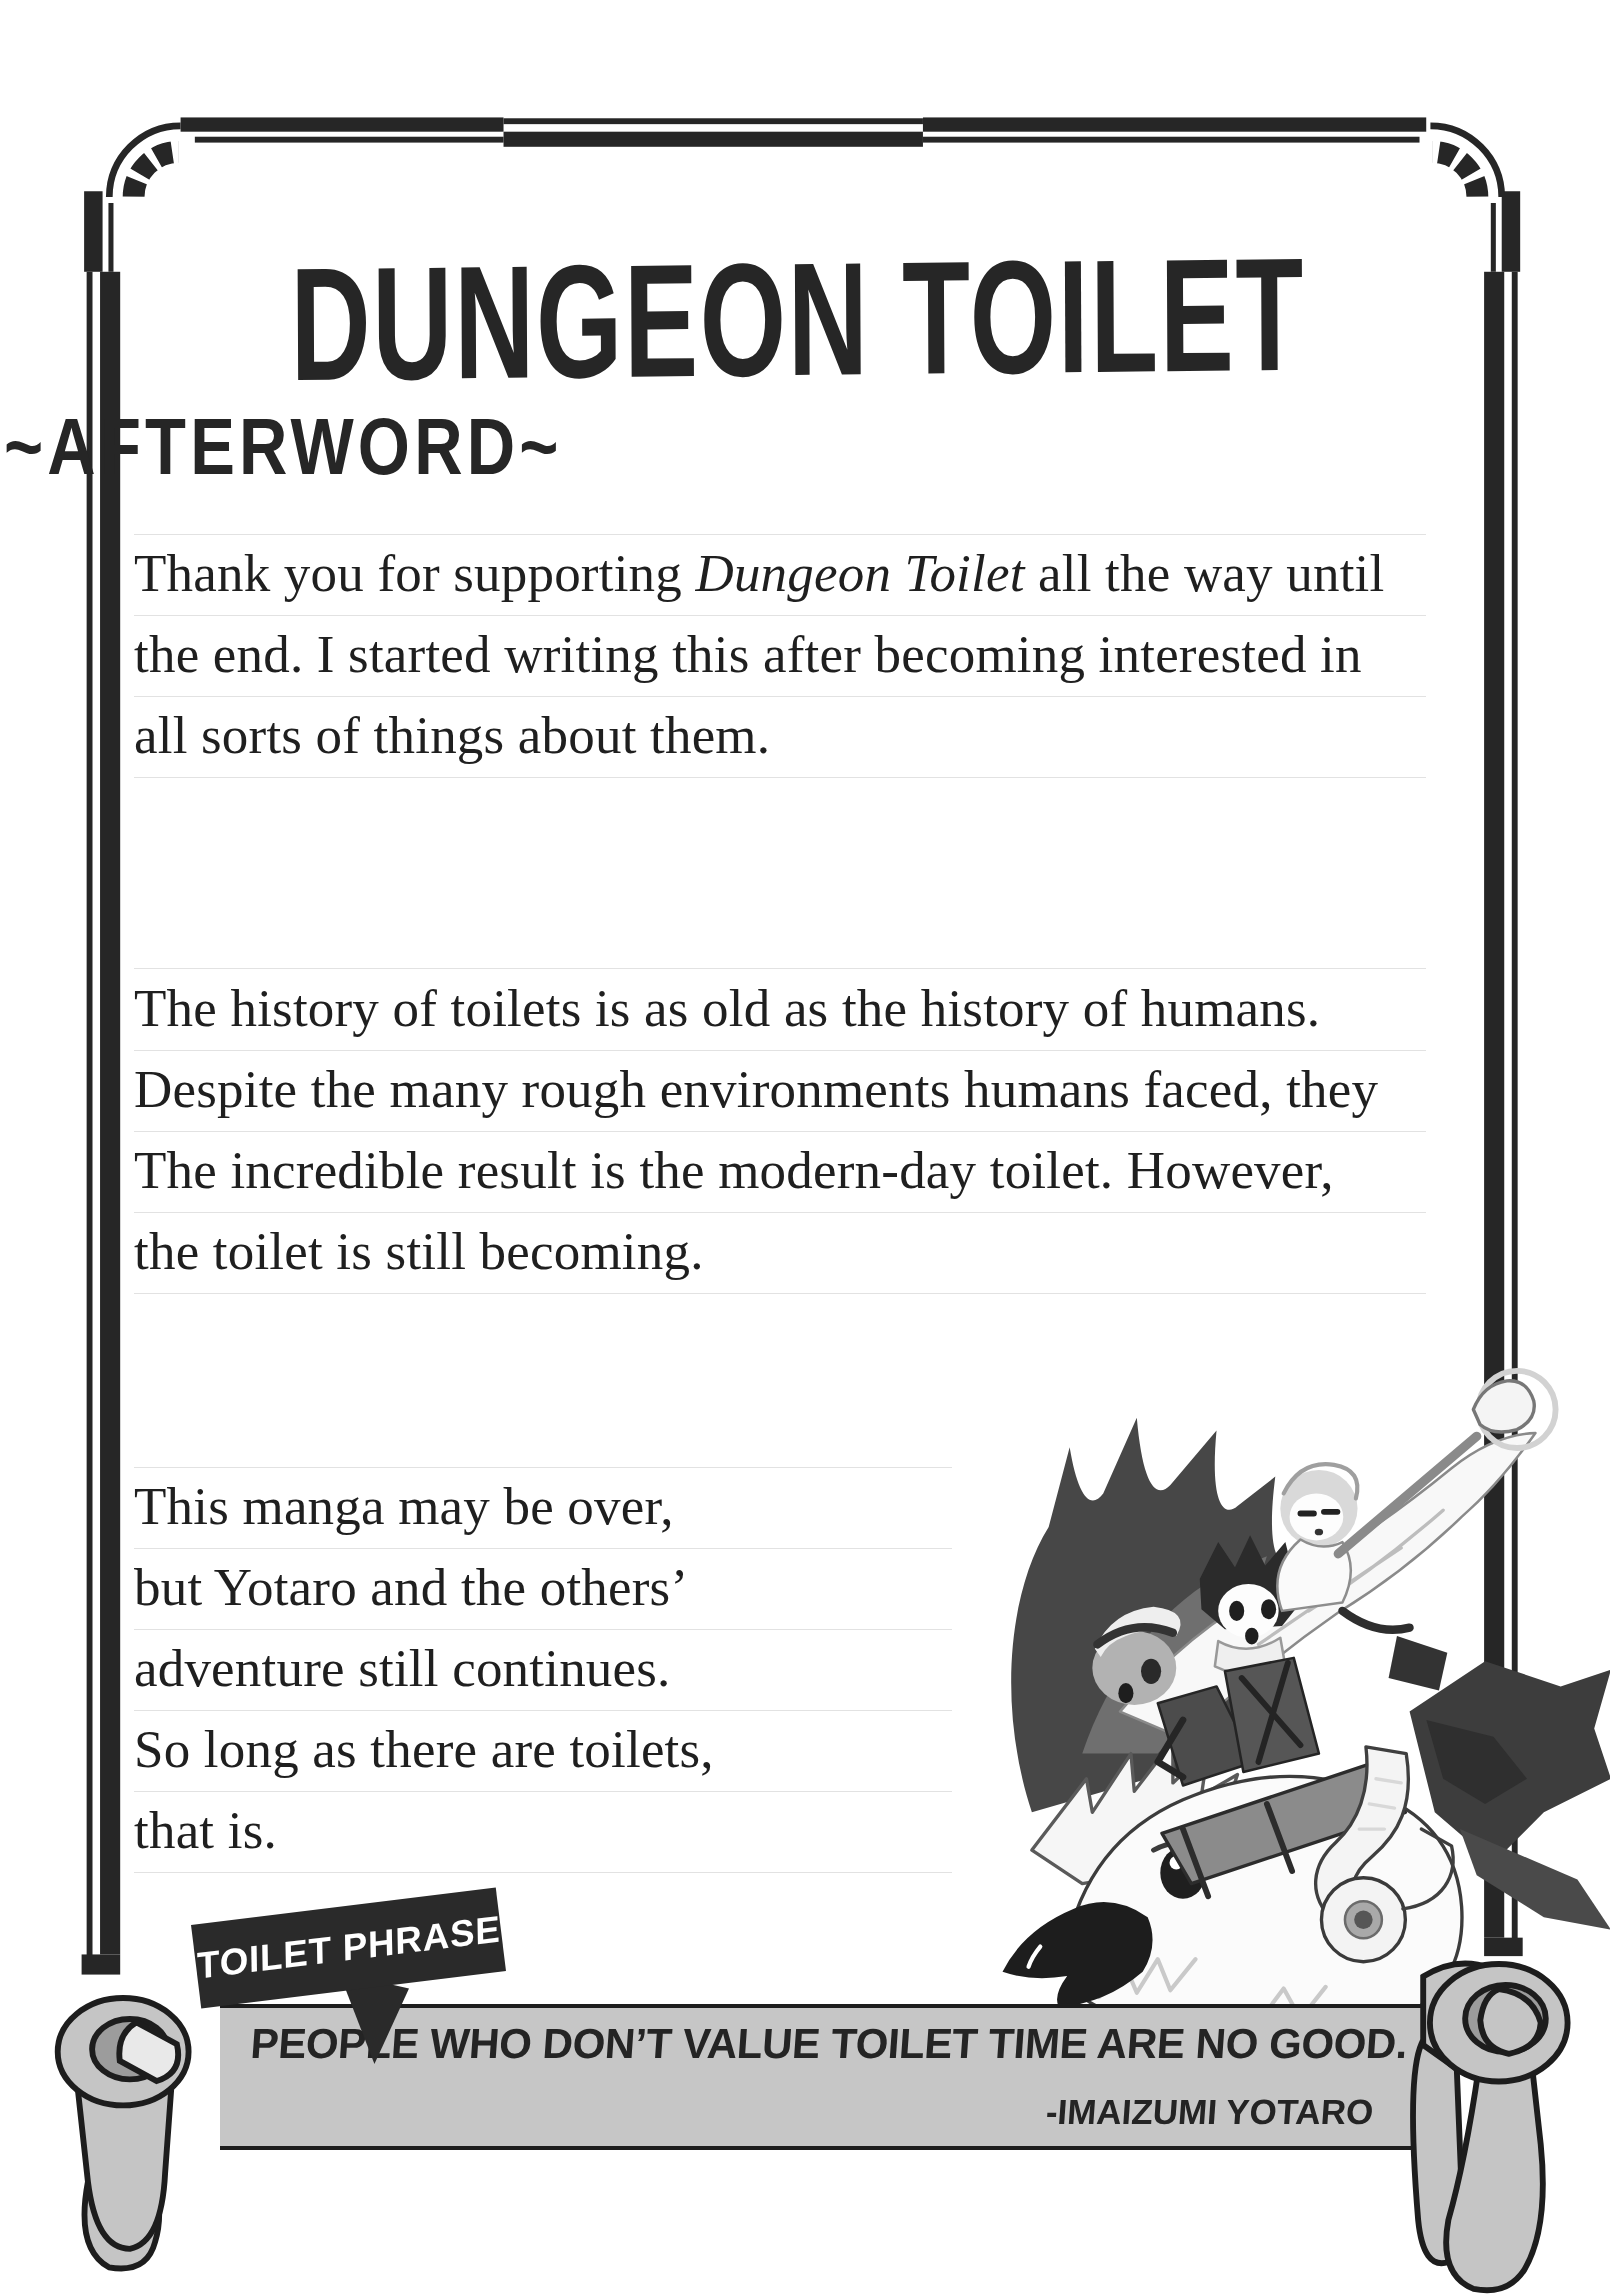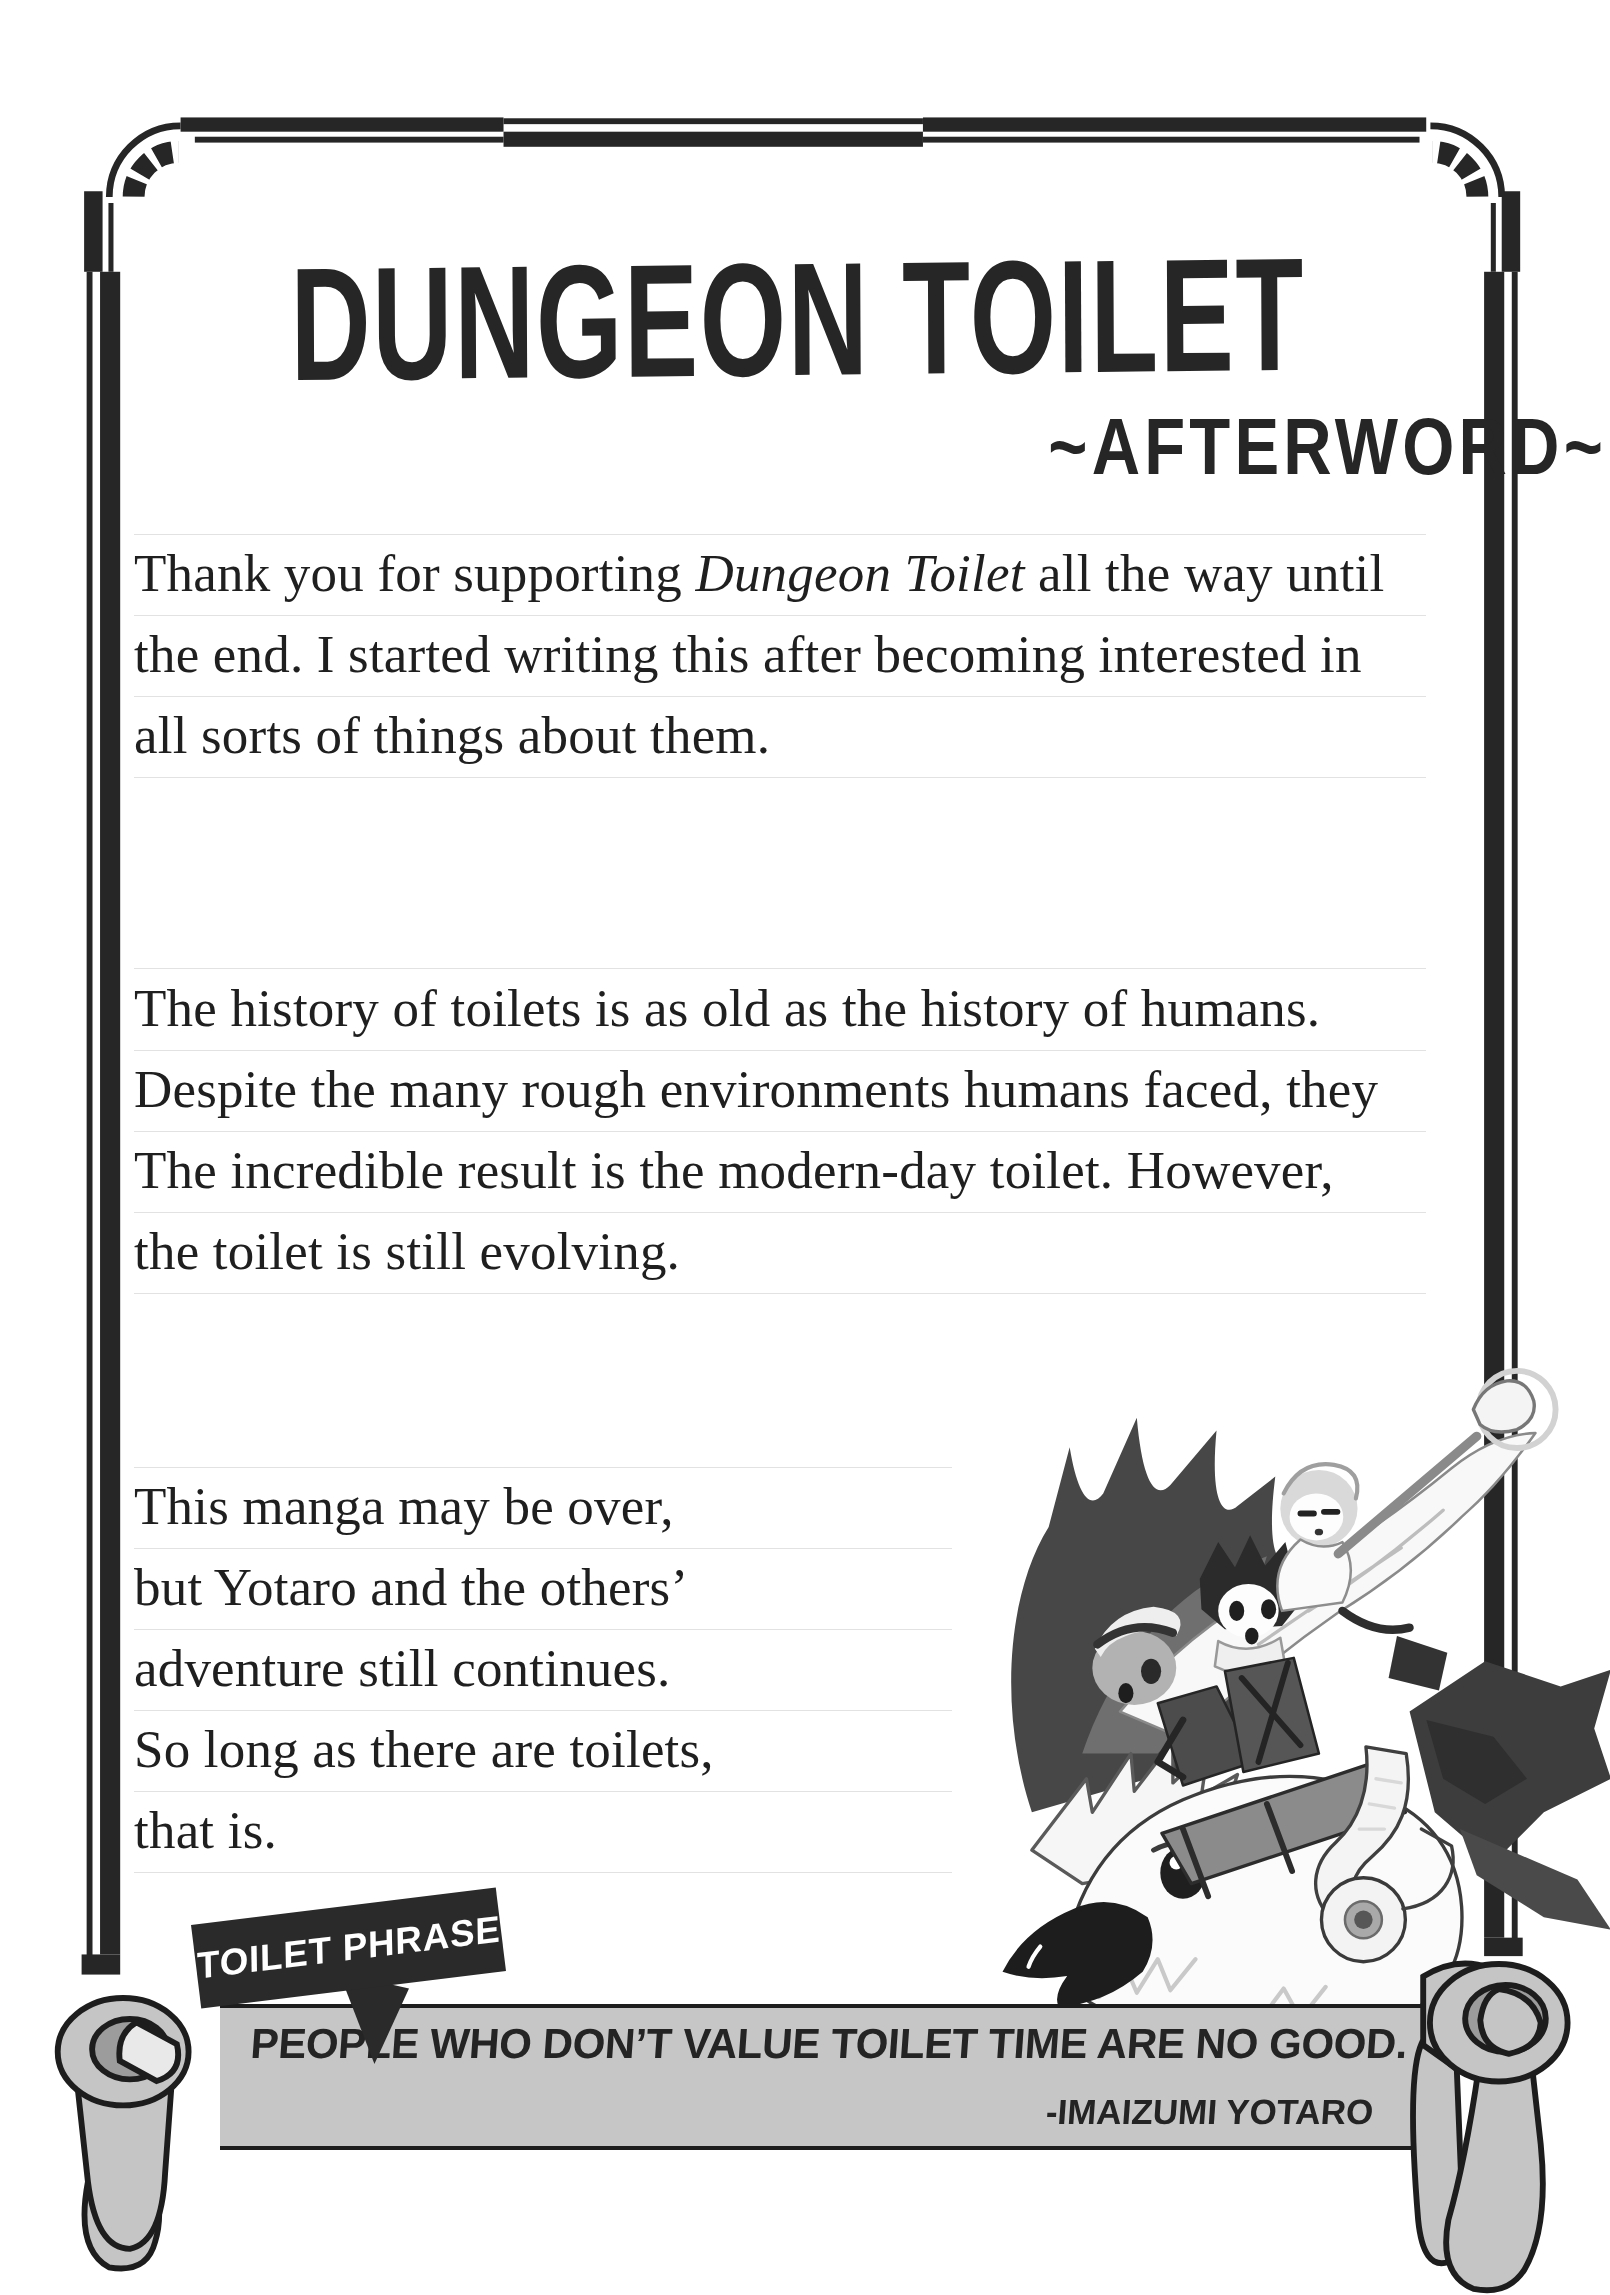--- a/index.html
+++ b/index.html
@@ -21,21 +21,21 @@
   .main-title{
     display:inline-block;margin:0;color:var(--ink);
     font-size:111px;font-weight:bold;letter-spacing:1.7px;white-space:nowrap;
     transform:scaleY(1.45) rotate(-0.4deg);transform-origin:top center;
   }
   .sub-title{
     display:inline-block;margin:0;color:var(--ink);
     font-size:67px;font-weight:bold;letter-spacing:4.2px;white-space:nowrap;
     transform:scaleY(1.18);transform-origin:top center;
   }
-  .sub-wrap{position:absolute;left:13px;top:401px;width:1594px;text-align:right;z-index:2;text-decoration:underline;}
+  .sub-wrap{position:absolute;left:4px;top:401px;width:1594px;text-align:left;z-index:2;text-decoration:underline;}
   
   .para{position:absolute;left:134px;z-index:2;border-top:0;}
   .para.ruled-top{border-top:1.7px solid var(--rule);}
   .line{
     height:81px;box-sizing:border-box;border-bottom:1.7px solid var(--rule);
     font-family:"Liberation Serif", serif;font-size:53px;line-height:77px;
     color:#1f1f1f;white-space:nowrap;letter-spacing:0.2px;
   }
   .line .em{font-style:italic;}
   .spacer{position:absolute;left:134px;box-sizing:border-box;border-bottom:1.7px solid var(--rule);z-index:2;}
@@ -124,21 +124,21 @@
     <div class="line">the end. I started writing this after becoming interested in</div>
     <div class="line">all sorts of things about them.</div>
   </div>
 
   <div class="spacer" style="top:862px;width:1292px;height:107px;"></div>
 
   <div class="para" style="top:970px;width:1292px;">
     <div class="line">The history of toilets is as old as the history of humans.</div>
     <div class="line">Despite the many rough environments humans faced, they</div>
     <div class="line">The incredible result is the modern-day toilet. However,</div>
-    <div class="line">the toilet is still evolving.</div>
+    <div class="line">the toilet is still becoming.</div>
   </div>
 
   <div class="spacer" style="top:1378px;width:818px;height:90px;"></div>
 
   <div class="para" style="top:1468px;width:818px;">
     <div class="line">This manga may be over,</div>
     <div class="line">but Yotaro and the others’</div>
     <div class="line">adventure still continues.</div>
     <div class="line">So long as there are toilets,</div>
     <div class="line">that is.</div>

